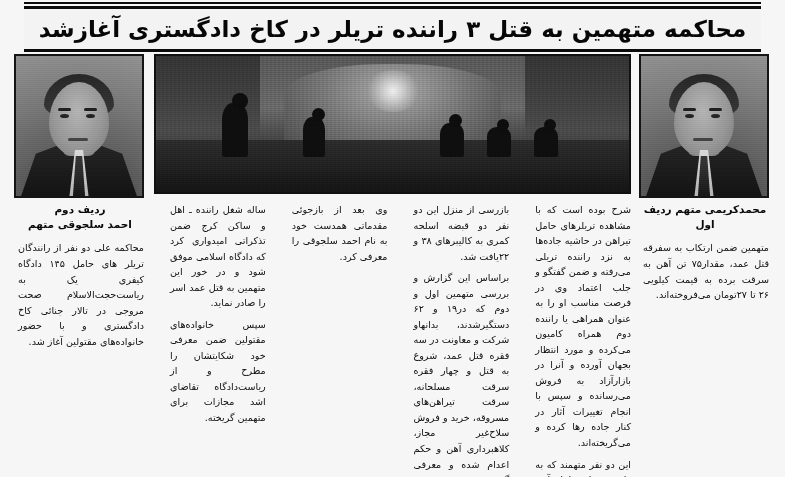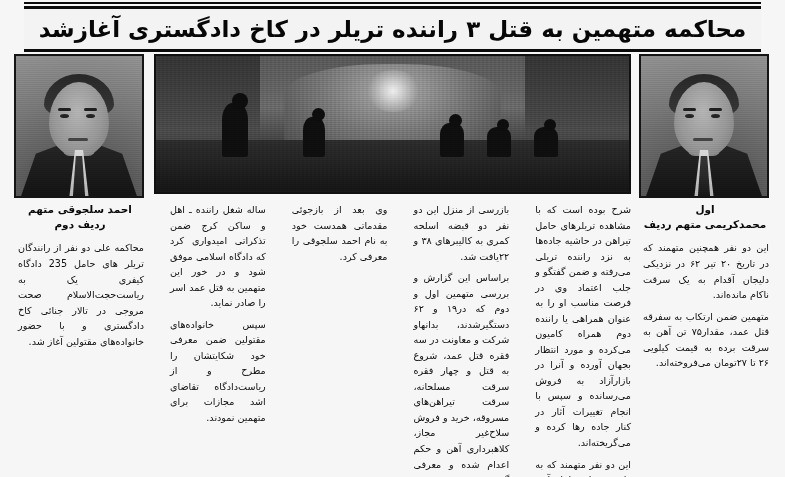--- a/index.html
+++ b/index.html
@@ -334,25 +334,24 @@
         <div class="brow l"></div>
           <div class="brow r"></div>
         <div class="eye l"></div>
           <div class="eye r"></div>
         <div class="mouth"></div>
         <div class="shirt"></div>
         <div class="tie"></div>
         <div class="grain"></div>
       </div>
       <div class="caption">
+        <span class="line">محمدکریمی متهم ردیف</span>
         <span class="line">اول</span>
-        <span class="line">محمدکریمی متهم ردیف</span>
       </div>
       <div class="side-col">
-        <p>این دو نفر همچنین متهمند که در تاریخ ۲۰ تیر ۶۲ در نزدیکی دلیجان آقدام به یک سرقت ناکام مانده‌اند.</p>
         <p>متهمین ضمن ارتکاب به سفرقه قتل عمد، مقدار۷۵ تن آهن به سرقت برده به قیمت کیلویی ۲۶ تا ۲۷تومان می‌فروخته‌اند.</p>
       </div>
     </div>
 
     <div class="portrait-block left">
       <div class="portrait-frame">
         <div class="bg"></div>
         <div class="suit"></div>
         <div class="neck"></div>
         <div class="hair"></div>
@@ -360,25 +359,25 @@
         <div class="brow l"></div>
           <div class="brow r"></div>
         <div class="eye l"></div>
           <div class="eye r"></div>
         <div class="mouth"></div>
         <div class="shirt"></div>
         <div class="tie"></div>
         <div class="grain"></div>
       </div>
       <div class="caption">
+        <span class="line">ردیف دوم</span>
         <span class="line">احمد سلجوقی متهم</span>
-        <span class="line">ردیف دوم</span>
       </div>
       <div class="side-col">
-        <p>محاکمه علی دو نفر از رانندگان تریلر های حامل 235 دادگاه کیفری یک به ریاست‌حجت‌الاسلام صحت مروجی در تالار جنائی کاخ دادگستری و با حضور خانواده‌های مقتولین آغاز شد.</p>
+        <p>محاکمه علی دو نفر از رانندگان تریلر های حامل ۱۴۵ دادگاه کیفری یک به ریاست‌حجت‌الاسلام صحت مروجی در تالار جنائی کاخ دادگستری و با حضور خانواده‌های مقتولین آغاز شد.</p>
         <p></p>
       </div>
     </div>
 
     <div class="center-photo">
       <div class="cp-bg"></div>
       <div class="cp-wallL"></div>
       <div class="cp-wallR"></div>
       <div class="cp-arch"></div>
       <div class="cp-light"></div>
@@ -405,18 +404,18 @@
       <div class="ccol">
         <p>بازرسی از منزل این دو نفر دو قبضه اسلحه کمری به کالیبرهای ۳۸ و ۲۲یافت شد.</p>
         <p>براساس این گزارش و بررسی متهمین اول و دوم که در۱۹ و ۶۲ دستگیرشدند، بدانهاو شرکت و معاونت در سه فقره قتل عمد، شروع به قتل و چهار فقره سرقت مسلحانه، سرقت تیراهن‌های مسروقه، خرید و فروش سلاح‌غیر مجاز، کلاهبرداری آهن و حکم اعدام شده و معرفی گردیده.</p>
       </div>
       <div class="ccol">
         <p>وی بعد از بازجوئی مقدماتی همدست خود به نام احمد سلجوقی را معرفی کرد.</p>
 
       </div>
       <div class="ccol">
         <p>ساله شغل راننده ـ اهل و ساکن کرج ضمن تذکراتی امیدواری کرد که دادگاه اسلامی موفق شود و در خور این متهمین به قتل عمد اسر را صادر نماید.</p>
-        <p>سپس خانواده‌های مقتولین ضمن معرفی خود شکایتشان را مطرح و از ریاست‌دادگاه تقاضای اشد مجازات برای متهمین نمودند.</p>
+        <p>سپس خانواده‌های مقتولین ضمن معرفی خود شکایتشان را مطرح و از ریاست‌دادگاه تقاضای اشد مجازات برای متهمین گریخته.</p>
       </div>
     </div>
 
   </div>
 </div>
 
 </body></html>

